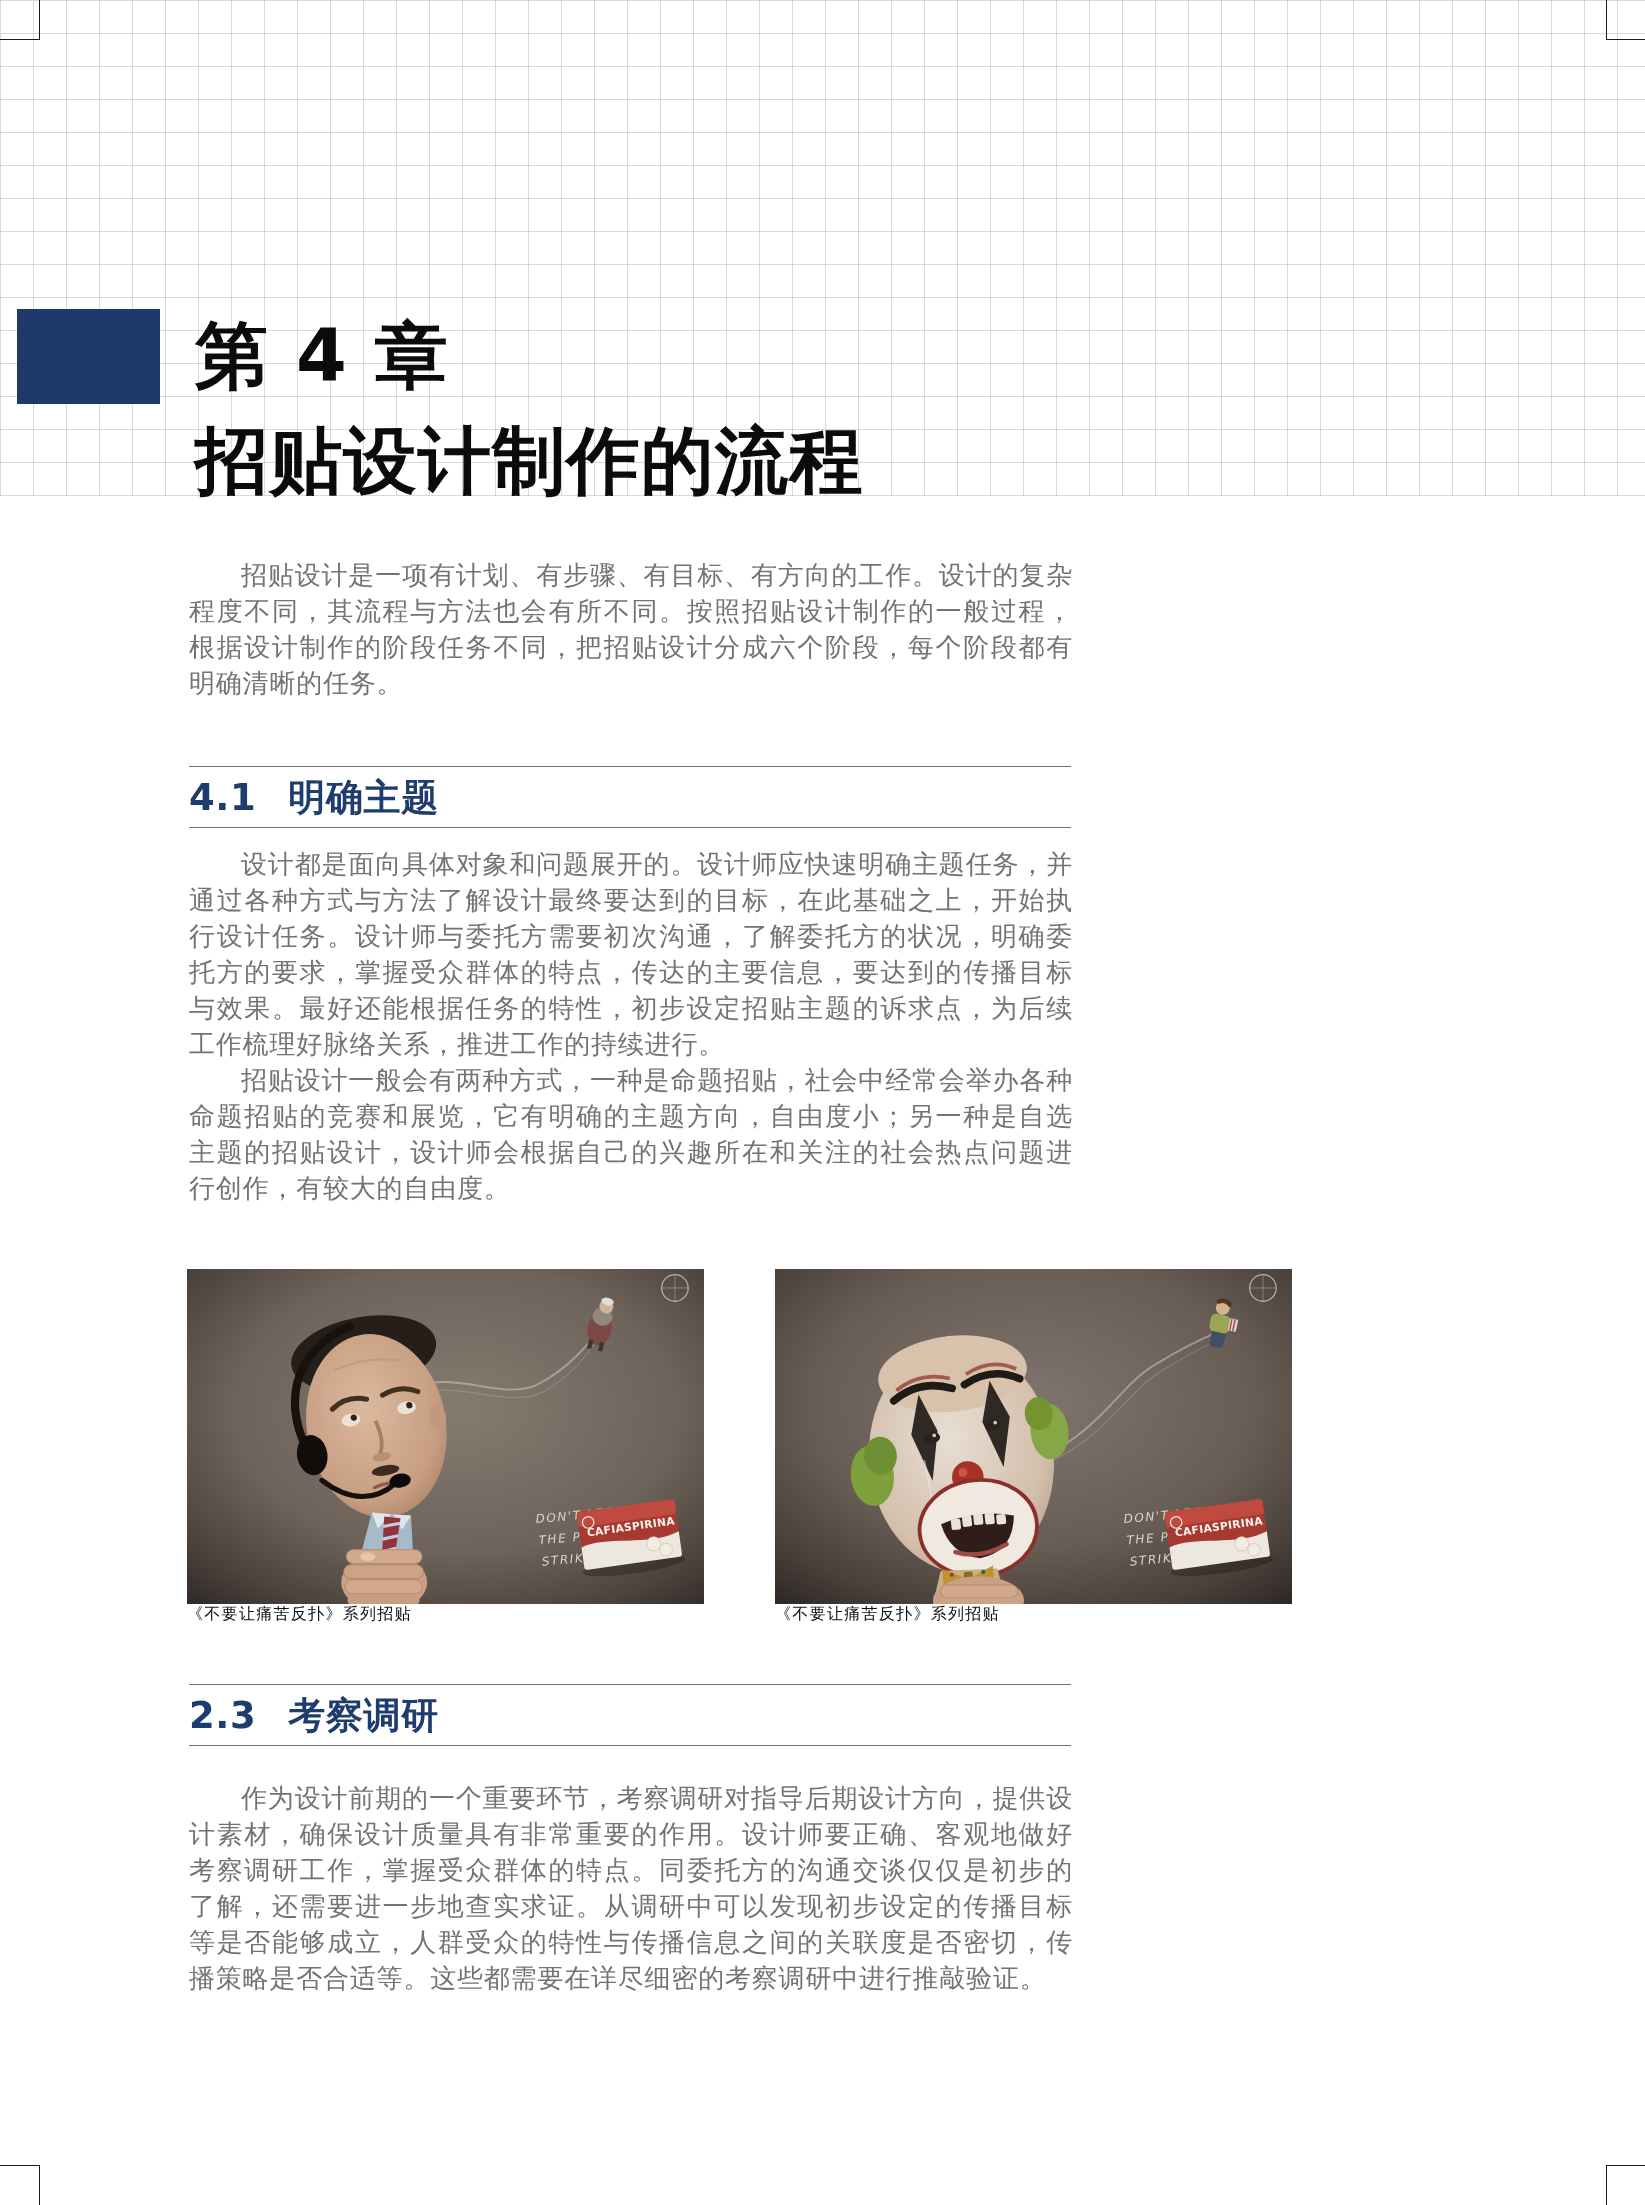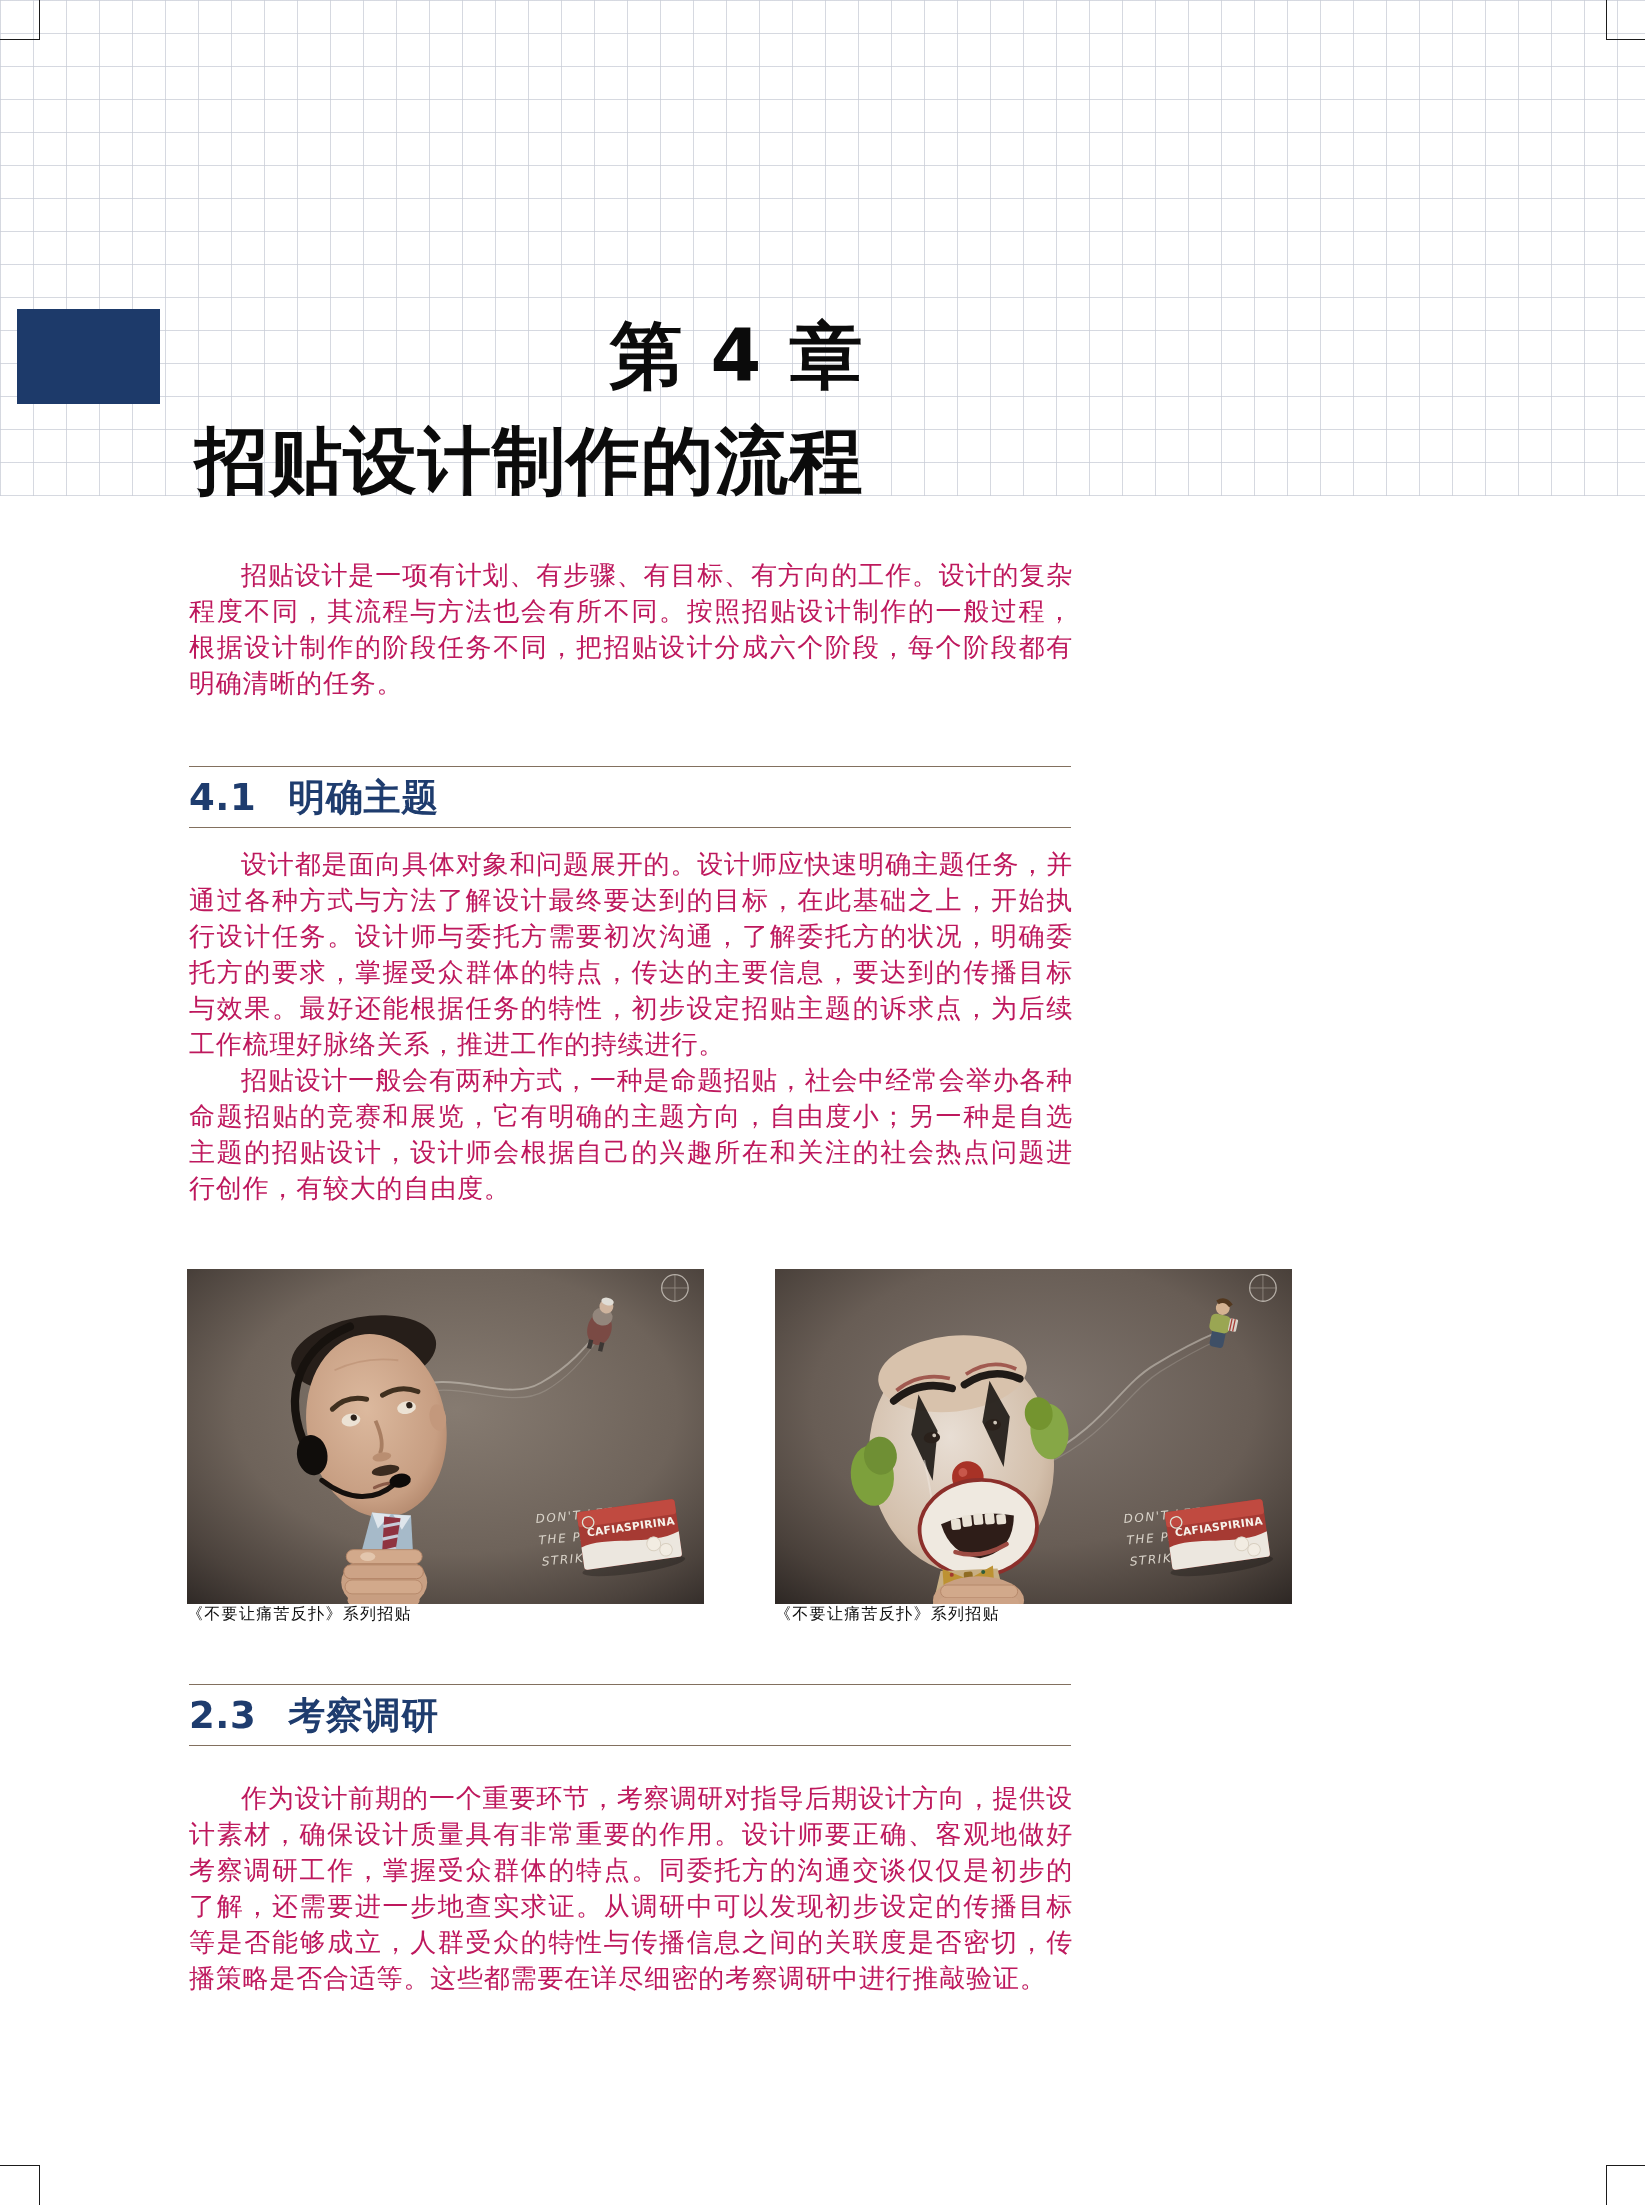--- a/index.html
+++ b/index.html
@@ -19,25 +19,25 @@
   .crop.tl-v{left:39px;top:0;width:1.3px;height:40px;}
   .crop.tl-h{left:0;top:39px;width:40px;height:1.3px;}
   .crop.tr-v{left:1606px;top:0;width:1.3px;height:40px;}
   .crop.tr-h{left:1606px;top:39px;width:40px;height:1.3px;}
   .crop.bl-v{left:39px;top:2165px;width:1.3px;height:40px;}
   .crop.bl-h{left:0;top:2165px;width:40px;height:1.3px;}
   .crop.br-v{left:1606px;top:2165px;width:1.3px;height:40px;}
   .crop.br-h{left:1606px;top:2165px;width:40px;height:1.3px;}
   
   .accent-block{position:absolute;left:17px;top:309px;width:143px;height:95px;background:#1d3a6a;}
-  .chapter{position:absolute;left:195px;top:303px;font-weight:800;color:#0b0b0b;text-align:right;}
+  .chapter{position:absolute;left:195px;top:303px;font-weight:800;color:#0b0b0b;}
   .chapter .line{font-size:73px;line-height:105px;letter-spacing:1.3px;white-space:nowrap;}
   
   .bodytext{position:absolute;left:189px;width:884px;font-size:26px;line-height:36px;
-    letter-spacing:0.8px;text-align:justify;color:#be185d;}
+    letter-spacing:0.8px;text-align:justify;color:#737373;}
   .bodytext p{margin:0;text-indent:2em;}
   .intro{top:557px;}
   .text-41{top:846px;}
   .text-42{top:1780px;}
   
   .section-head{position:absolute;left:189px;width:882px;
     border-top:1.9px solid #82705f;border-bottom:1.9px solid #82705f;padding:9.5px 0 8.8px;}
   .section-head h2{margin:0;font-size:37px;line-height:42px;font-weight:700;color:#1e3c6e;
     display:flex;align-items:baseline;gap:32px;letter-spacing:0.6px;}
   .head-41{top:766px;text-align:right;}

